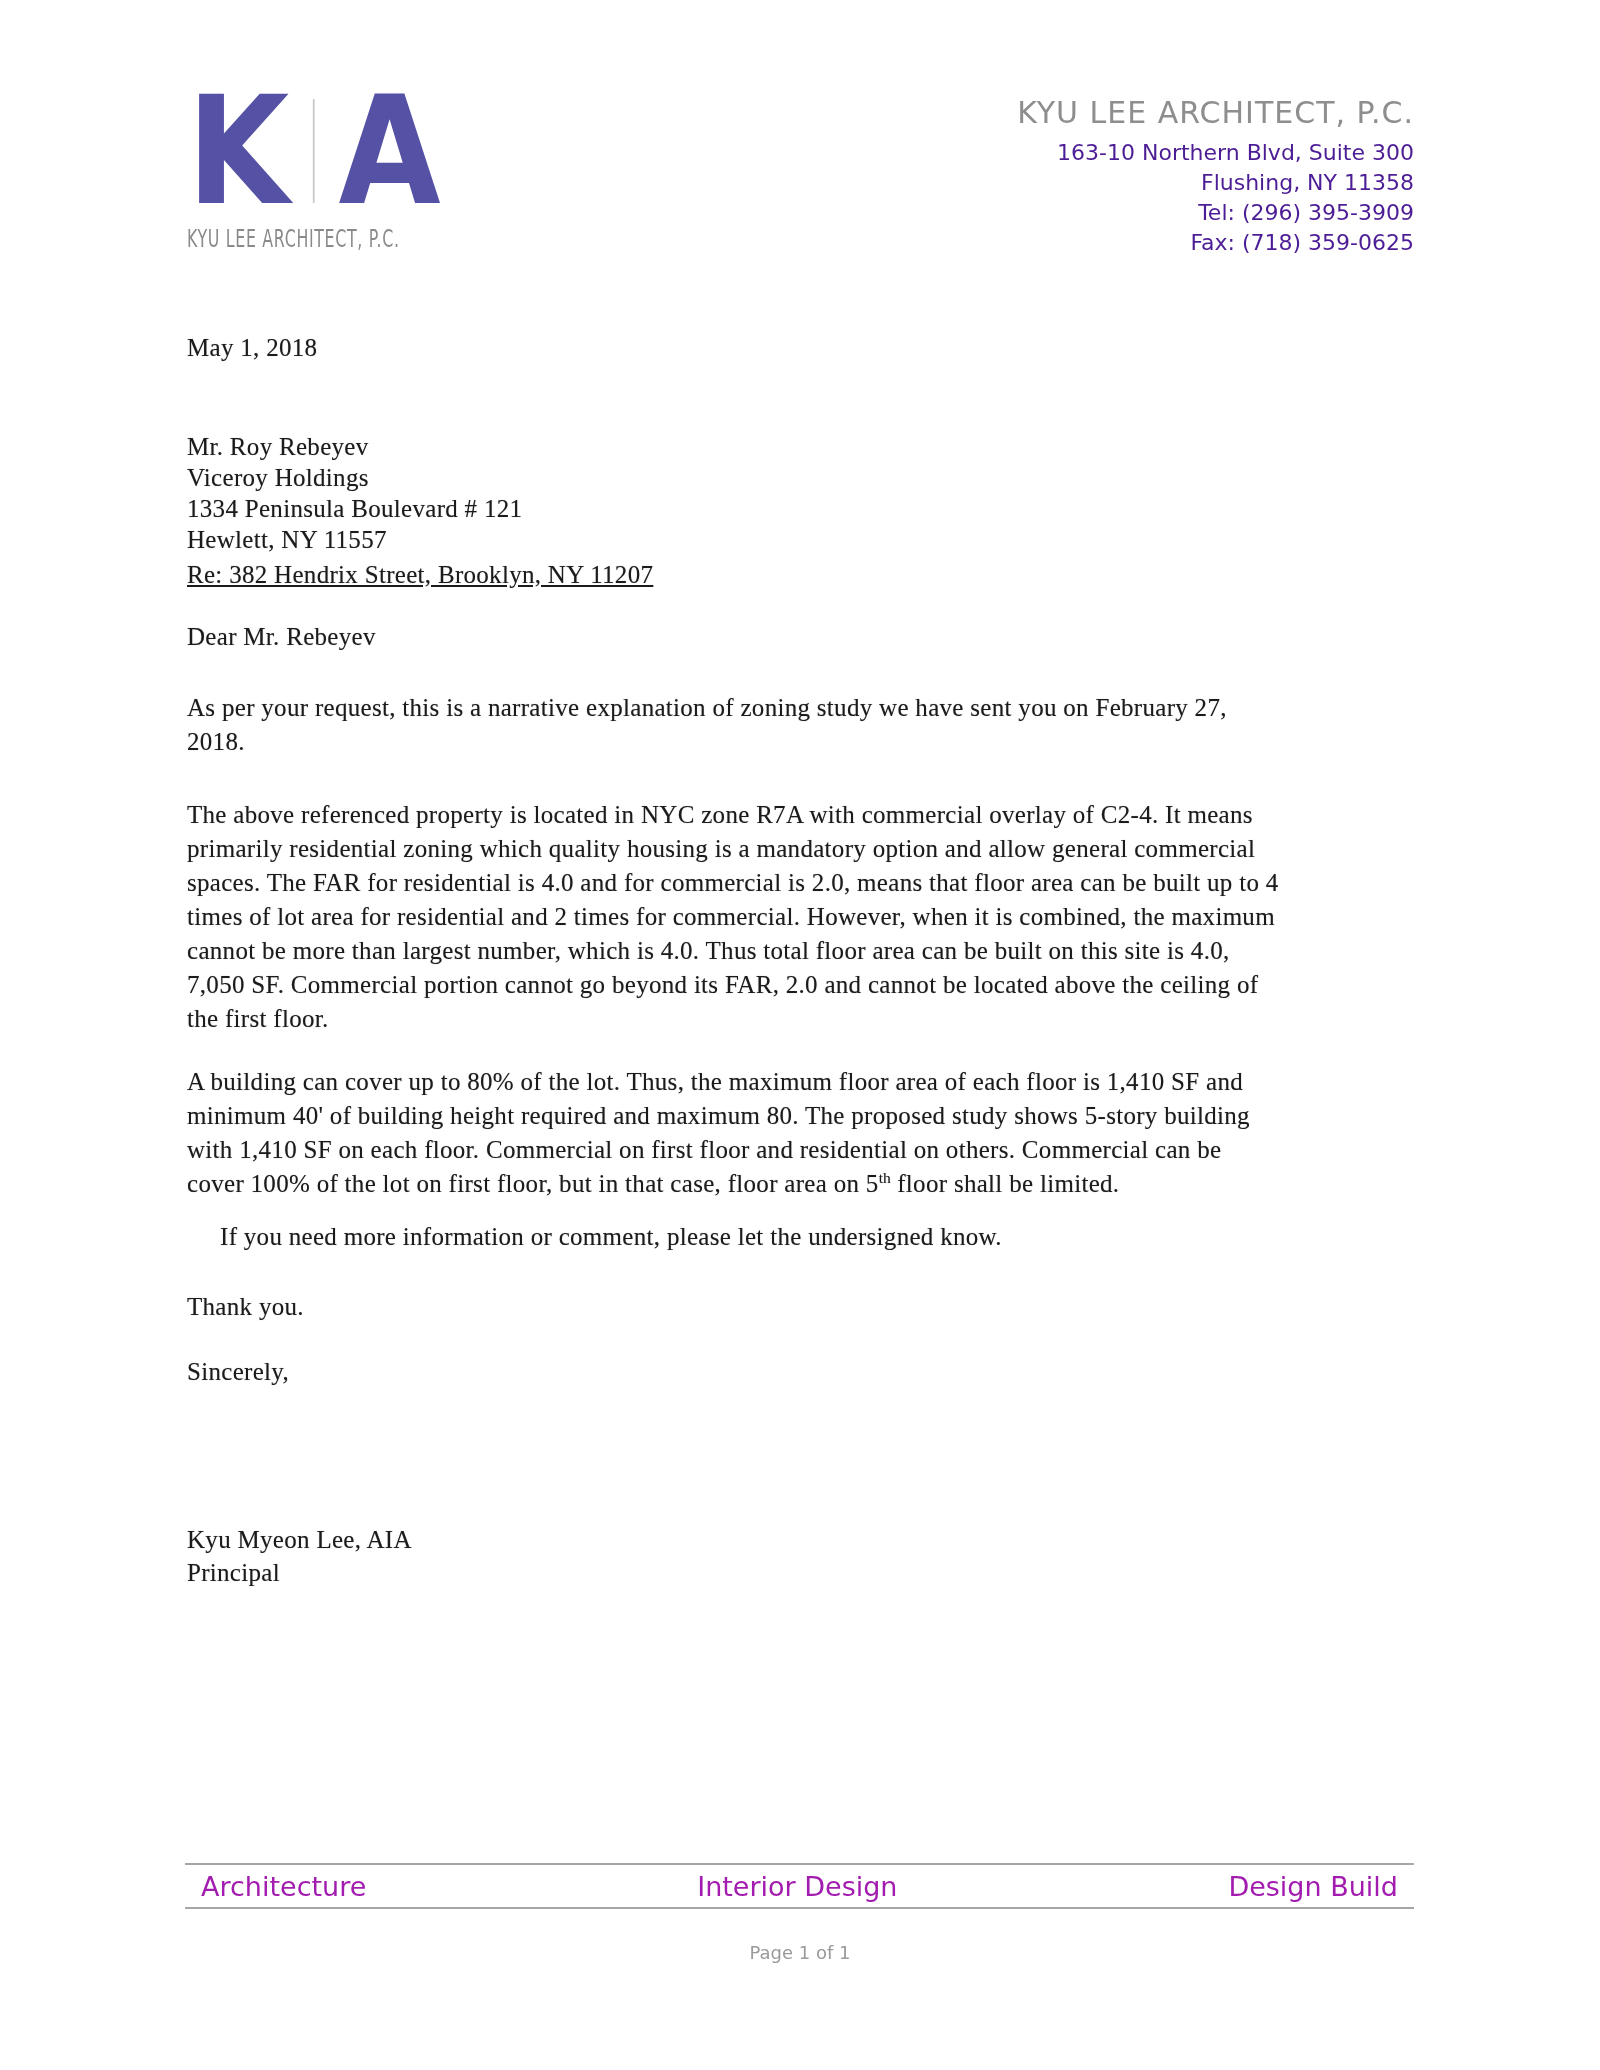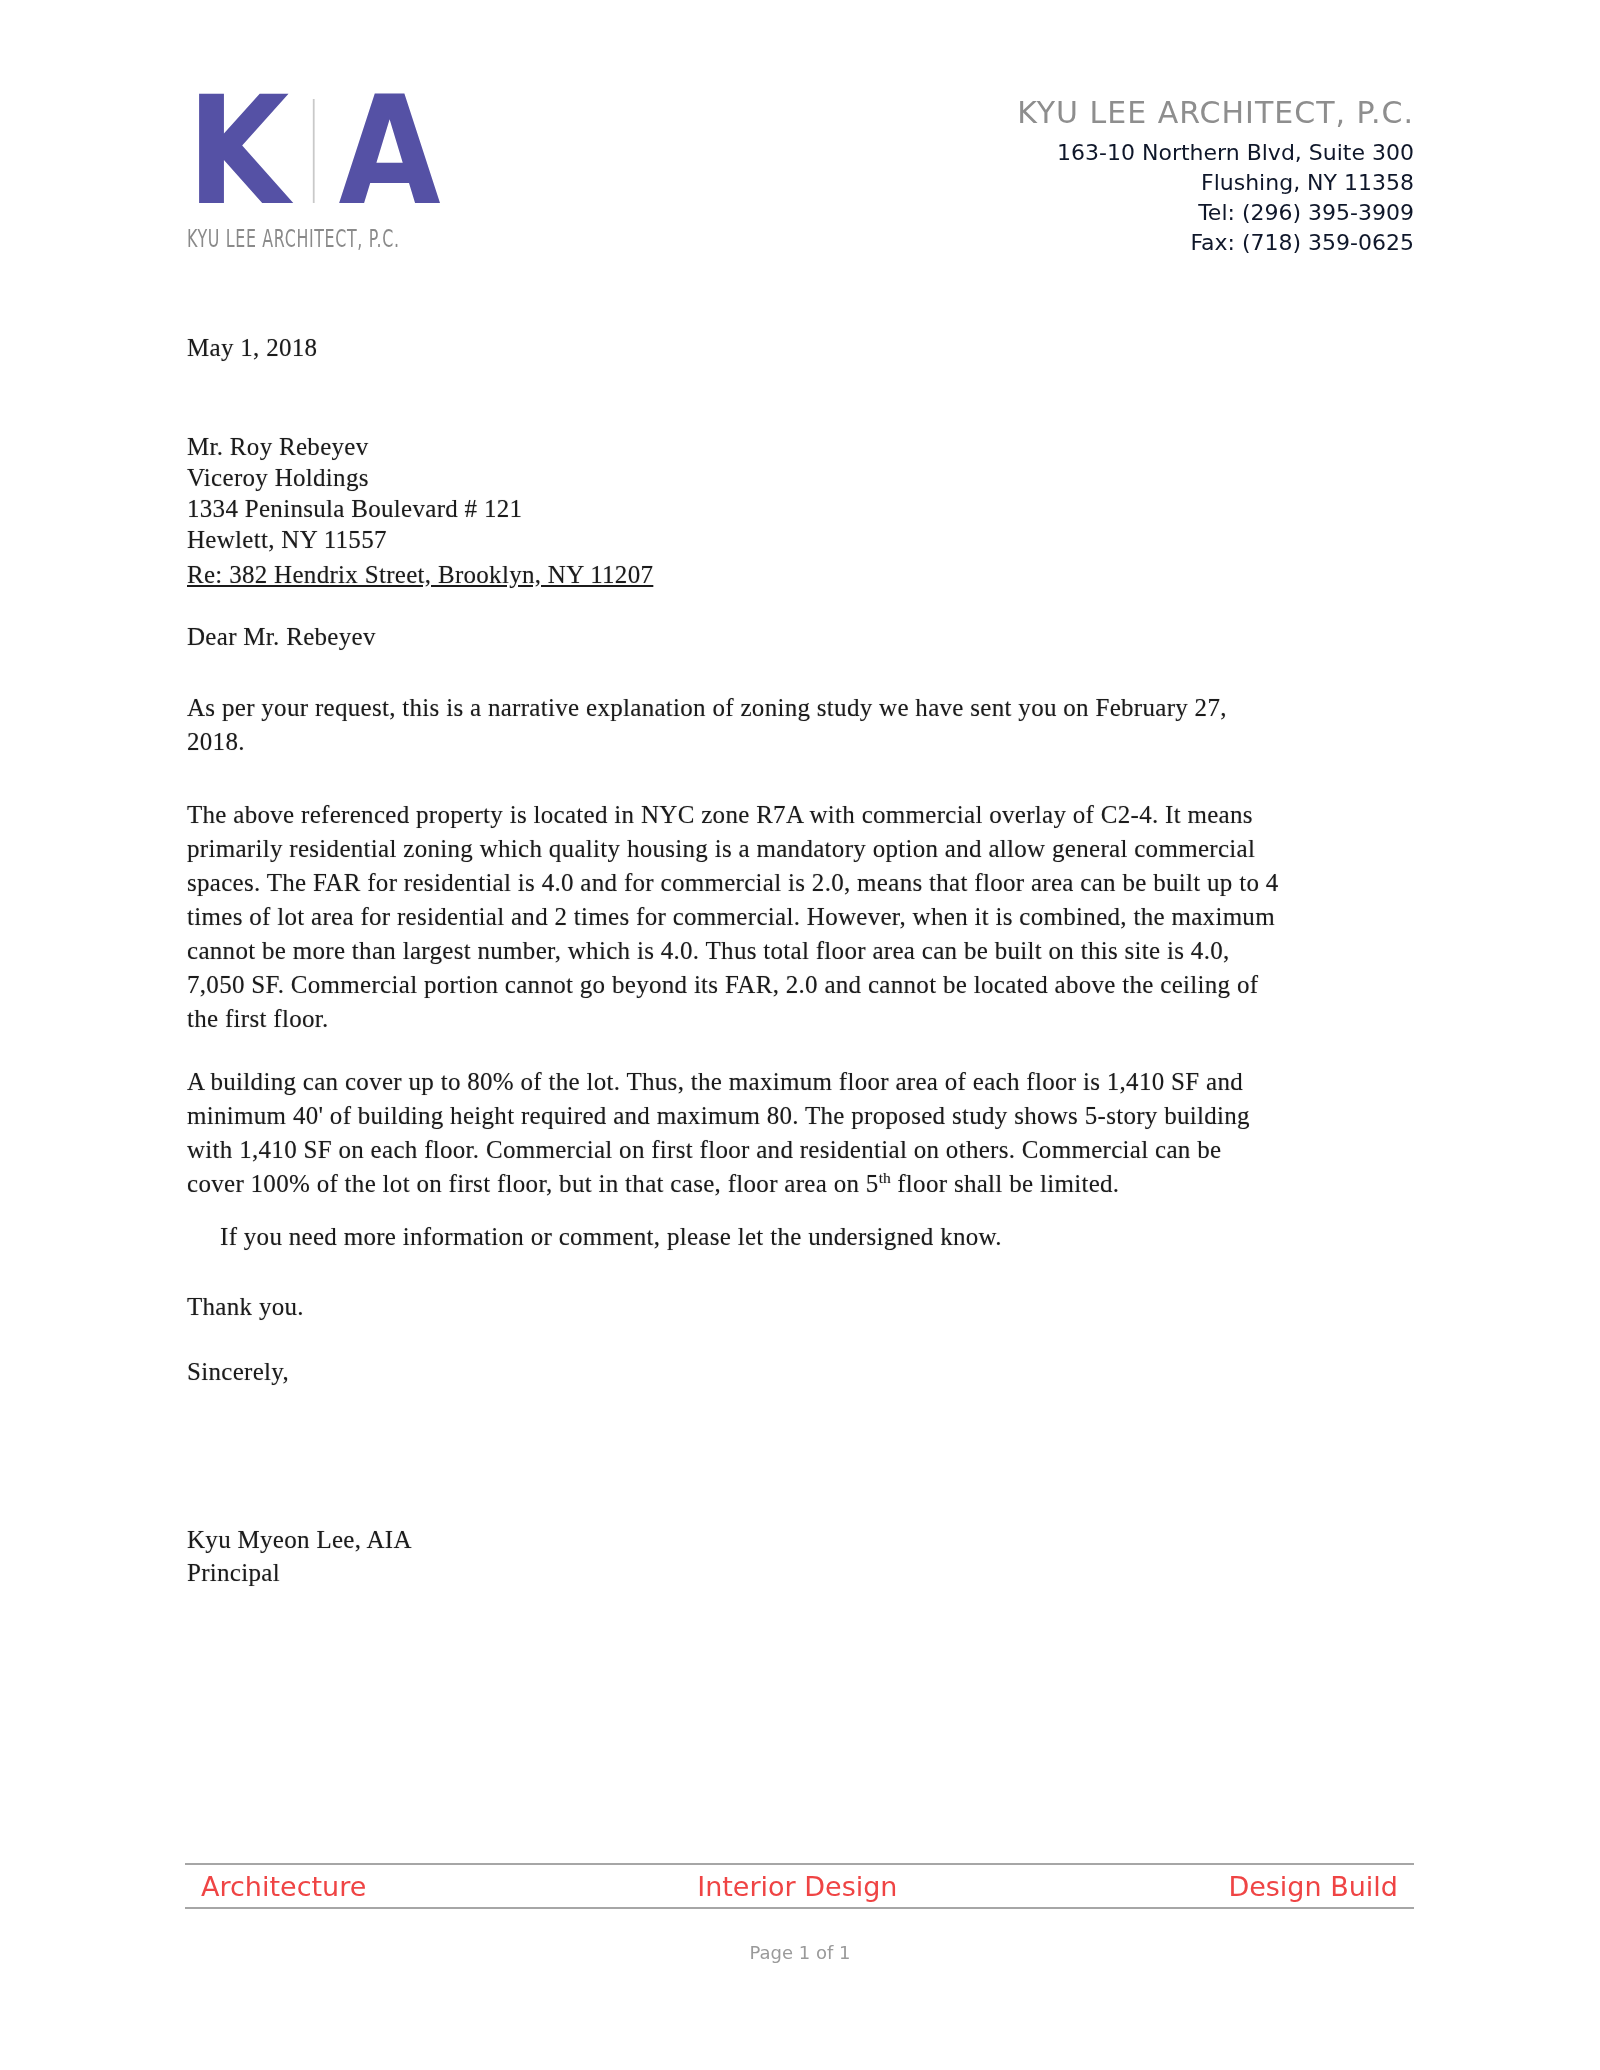--- a/index.html
+++ b/index.html
@@ -25,21 +25,21 @@
     font-size:24px;letter-spacing:1px;color:#8a8a8a;
     transform:scaleX(0.66);transform-origin:left;
     white-space:nowrap;
   }
   .contact{
     position:absolute;top:94px;right:186px;text-align:right;
     font-family:"DejaVu Sans","Liberation Sans",sans-serif;
   }
   .contact-company{font-size:30px;line-height:37px;color:#8e8e8e;letter-spacing:1px;white-space:nowrap;}
   .contact-lines{margin-top:7px;}
-  .contact-lines .line{font-size:22px;line-height:30px;color:#0f172a;white-space:nowrap;}
+  .contact-lines .line{font-size:22px;line-height:30px;color:#4c1d95;white-space:nowrap;}
   
   .bodyblock{
     position:absolute;left:187px;right:170px;
     font-size:25px;color:#1b1b1b;letter-spacing:0.3px;
     text-shadow:0 0 1px rgba(0,0,0,0.35);
     white-space:nowrap;
   }
   .bodyblock .line{line-height:34px;}
   .addr .line{line-height:31px;}
   .sig .line{line-height:33px;}
@@ -47,21 +47,21 @@
   sup{font-size:0.62em;line-height:0;vertical-align:super;letter-spacing:0;}
   
   .footer{
     position:absolute;left:185px;right:186px;top:1863px;
     font-family:"DejaVu Sans","Liberation Sans",sans-serif;
   }
   .footer-rule{height:2px;background:#a6a6a6;}
   .footer-services{
     display:flex;justify-content:space-between;align-items:center;
     padding:6px 16px 5px 16px;
-    font-size:27px;color:#ef4444;
+    font-size:27px;color:#a21caf;
   }
   .pagenum{
     position:absolute;top:1942px;left:0;width:100%;
     text-align:center;
     font-family:"DejaVu Sans","Liberation Sans",sans-serif;
     font-size:18px;color:#9a9a9a;
   }
 </style>
 </head>
 <body>

